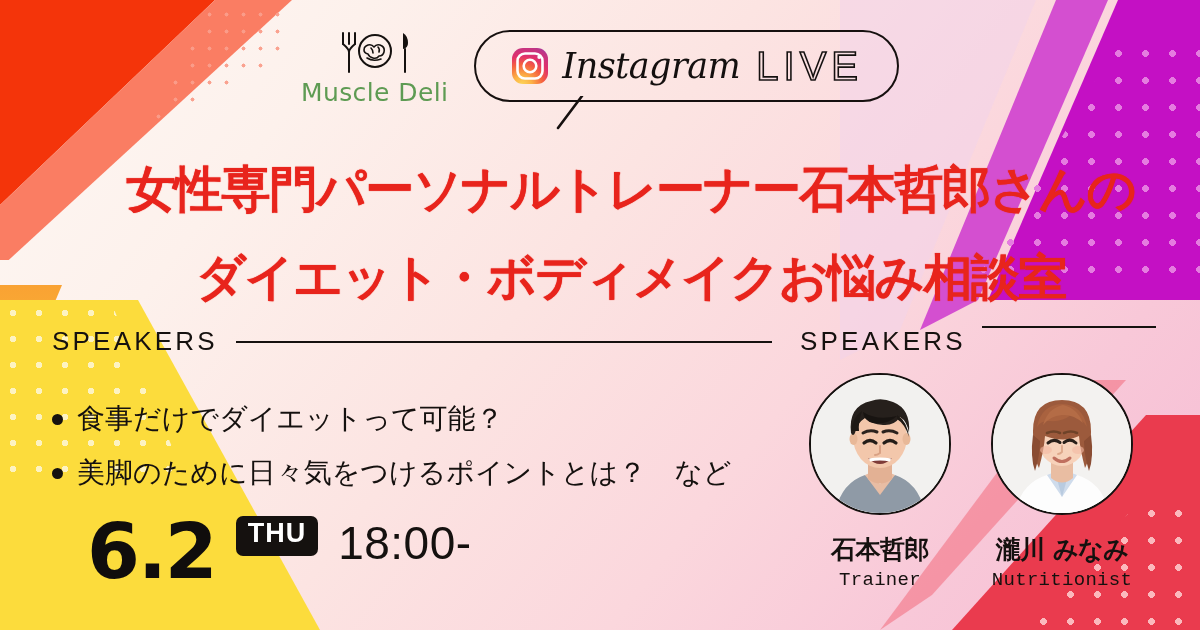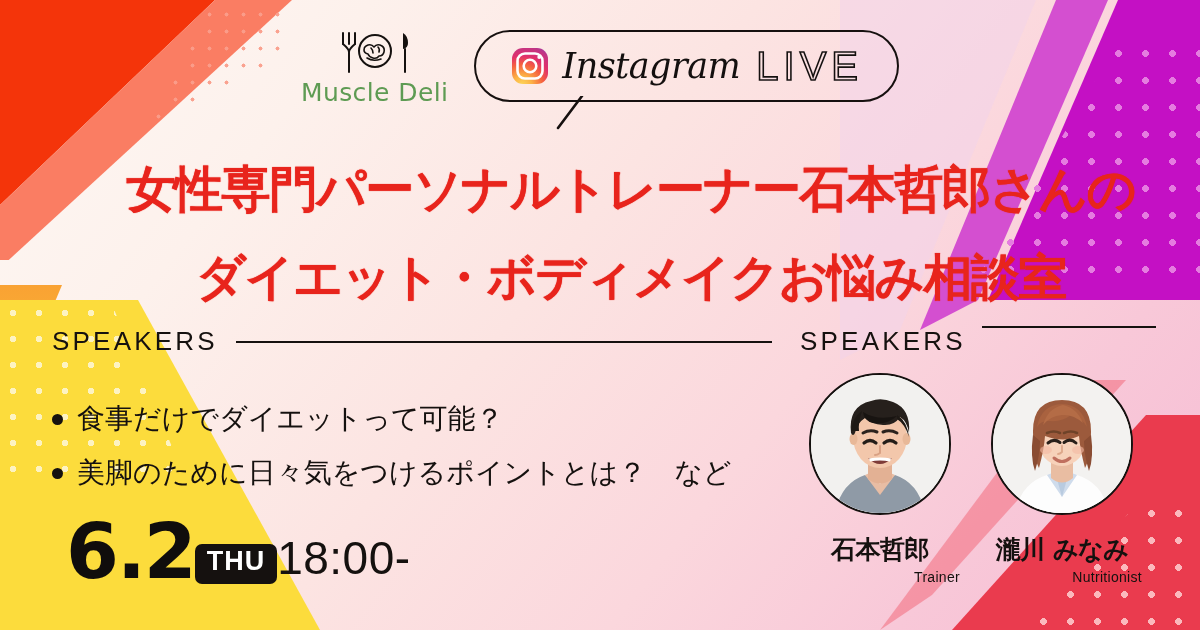--- a/index.html
+++ b/index.html
@@ -161,22 +161,22 @@
     font-size:28px;color:#15110f;line-height:1.5;margin-bottom:12px;
     white-space:nowrap;
   }
   .dot{
     width:11px;height:11px;border-radius:50%;background:#15110f;
     flex:none;margin-top:16px;
   }
 
   
   .daterow{
-    position:absolute;left:66px;bottom:42px;
-    display:flex;align-items:flex-end;
+    position:absolute;left:87px;bottom:42px;
+    display:flex;align-items:flex-start;gap:20px;
   }
   .bigdate{
     font-family:"DejaVu Sans",sans-serif;font-weight:700;
     font-size:76px;color:#100d0c;line-height:.95;letter-spacing:-2px;
   }
   .dow{
     background:#15110f;color:#fff;border-radius:7px;
     font-family:"Liberation Sans",sans-serif;font-weight:700;
     font-size:27px;letter-spacing:1px;padding:4px 12px 9px;
     line-height:1;margin-bottom:4px;
@@ -195,22 +195,22 @@
     width:138px;height:138px;border-radius:50%;
     border:2.6px solid #15110f;margin:0 auto;
     overflow:hidden;position:relative;background:#f1f1f1;
   }
   .spk-name{
     font-family:"DejaVu Sans",sans-serif;font-weight:700;
     font-size:25px;color:#15110f;margin-top:18px;white-space:nowrap;
     letter-spacing:-.5px;
   }
   .spk-role{
-    font-family:Liberation Sans, sans-serif;
-    font-size:14px;color:#15110f;margin-top:3px;letter-spacing:.3px;text-align:right;
+    font-family:Liberation Mono, monospace;
+    font-size:19px;color:#15110f;margin-top:3px;letter-spacing:.3px;
   }
 </style>
 </head>
 <body>
 
 <div id="banner">
 
   <div class="deco tl-red"></div>
   <div class="deco tl-salmon"></div>
   <div class="deco tl-dots"></div>

